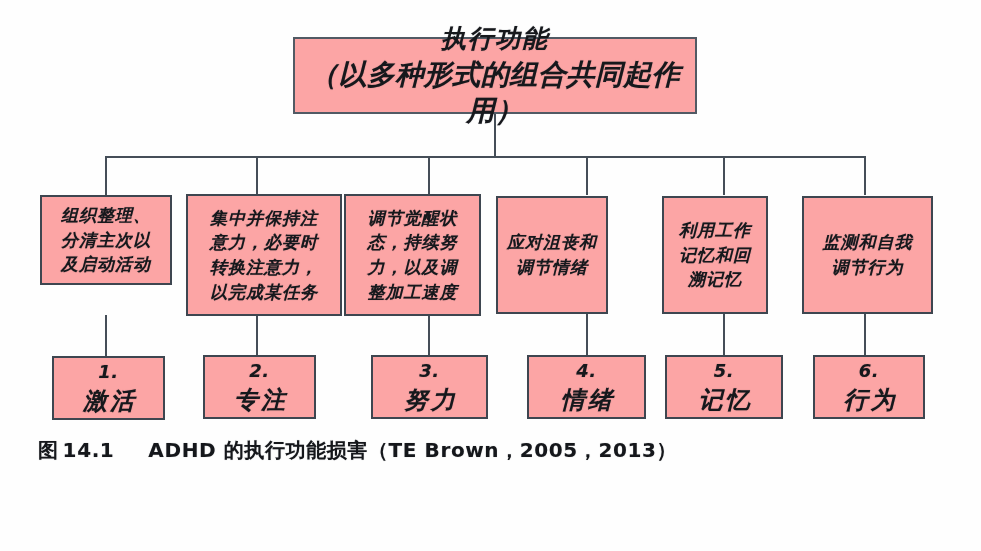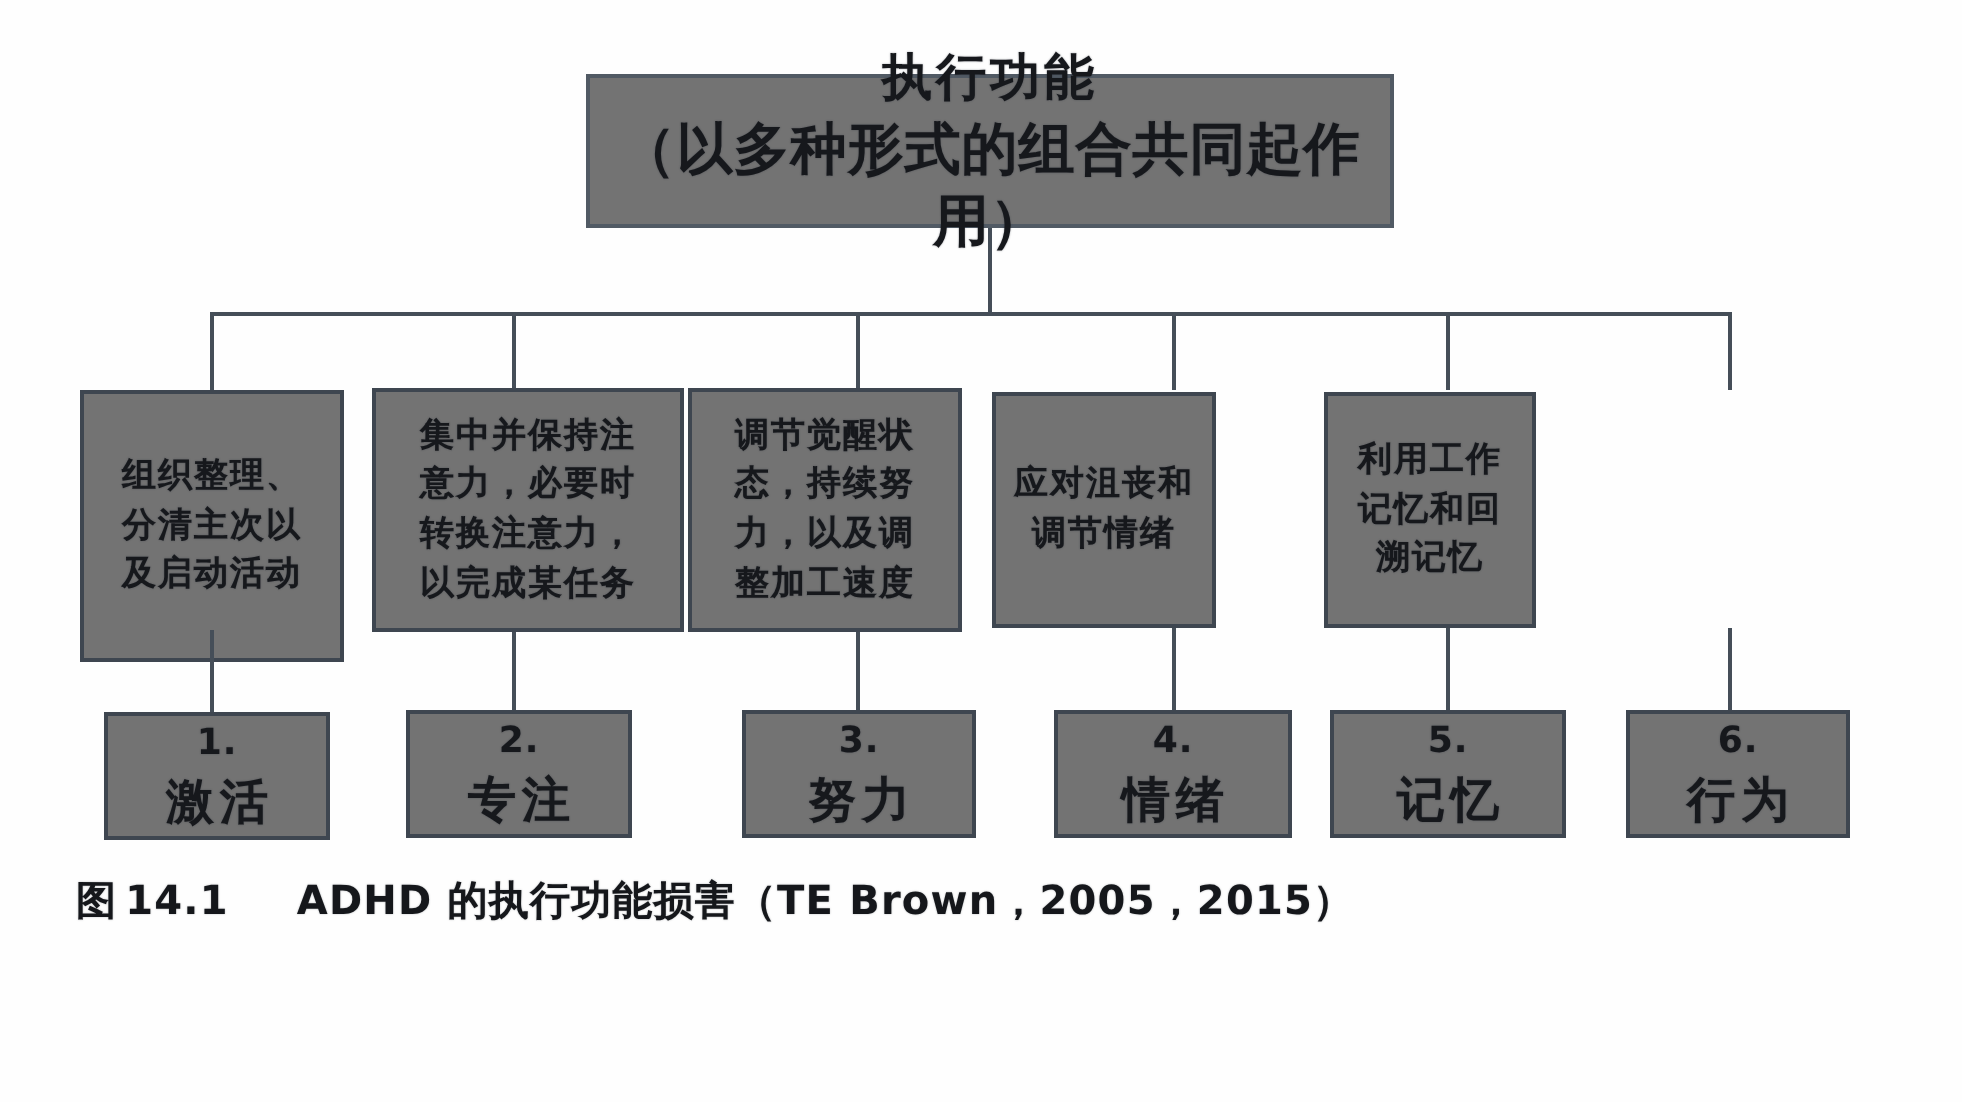--- a/index.html
+++ b/index.html
@@ -21,30 +21,31 @@
     width: 981px;
     height: 551px;
     background: #fefefe;
   }
 
   
   .node {
     position: absolute;
     box-sizing: border-box;
     border: 2px solid #3e4650;
-    background: #737373;
+    background: #fca5a5;
     display: flex;
     flex-direction: column;
     align-items: center;
     justify-content: center;
     text-align: center;
     color: #16181c;
     letter-spacing: 0.5px;
     line-height: 1.28;
     text-shadow: 0 0 1px rgba(40,45,55,0.45);
+    font-style: italic;
   }
 
   .node-root {
     border-width: 2px;
     border-color: #515a64;
   }
   .root-title {
     font-size: 25px;
     font-weight: 700;
     letter-spacing: 2px;
@@ -123,21 +124,21 @@
   <div class="conn conn-v" style="left:494px; top:114px; width:2px; height:43px;"></div>
   <div class="conn conn-h" style="left:105px; top:156px; width:761px; height:2px;"></div>
 
   <div class="conn conn-v" style="left:105px; top:156px; width:2px; height:39px;"></div>
   <div class="conn conn-v" style="left:256px; top:156px; width:2px; height:39px;"></div>
   <div class="conn conn-v" style="left:428px; top:156px; width:2px; height:39px;"></div>
   <div class="conn conn-v" style="left:586px; top:156px; width:2px; height:39px;"></div>
   <div class="conn conn-v" style="left:723px; top:156px; width:2px; height:39px;"></div>
   <div class="conn conn-v" style="left:864px; top:156px; width:2px; height:39px;"></div>
 
-  <div class="node node-mid" style="left:40px; top:195px; width:132px; height:136px;">
+  <div class="node node-mid" style="left:40px; top:195px; width:132px; height:90px;">
     <span class="mid-text">组织整理、
 分清主次以
 及启动活动</span>
   </div>
 
   <div class="node node-mid" style="left:186px; top:194px; width:156px; height:122px;">
     <span class="mid-text">集中并保持注
 意力，必要时
 转换注意力，
 以完成某任务</span>
@@ -154,20 +155,24 @@
     <span class="mid-text">应对沮丧和
 调节情绪</span>
   </div>
 
   <div class="node node-mid" style="left:662px; top:196px; width:106px; height:118px;">
     <span class="mid-text">利用工作
 记忆和回
 溯记忆</span>
   </div>
 
+  <div class="node node-mid" style="left:802px; top:196px; width:131px; height:118px;">
+    <span class="mid-text">监测和自我
+调节行为</span>
+  </div>
 
   <div class="conn conn-v" style="left:105px; top:315px; width:2px; height:41px;"></div>
   <div class="conn conn-v" style="left:256px; top:316px; width:2px; height:40px;"></div>
   <div class="conn conn-v" style="left:428px; top:316px; width:2px; height:40px;"></div>
   <div class="conn conn-v" style="left:586px; top:314px; width:2px; height:42px;"></div>
   <div class="conn conn-v" style="left:723px; top:314px; width:2px; height:42px;"></div>
   <div class="conn conn-v" style="left:864px; top:314px; width:2px; height:42px;"></div>
 
   <div class="node node-leaf" style="left:52px; top:356px; width:113px; height:64px;">
     <div class="leaf-num">1.</div>
@@ -193,16 +198,16 @@
     <div class="leaf-num">5.</div>
     <div class="leaf-label">记忆</div>
   </div>
 
   <div class="node node-leaf" style="left:813px; top:355px; width:112px; height:64px;">
     <div class="leaf-num">6.</div>
     <div class="leaf-label">行为</div>
   </div>
 
   <div id="caption">
-    <span class="cap-fig">图</span><span class="cap-num">14.1</span><span class="cap-text">ADHD 的执行功能损害（TE Brown，2005，2015）</span>
+    <span class="cap-fig">图</span><span class="cap-num">14.1</span><span class="cap-text">ADHD 的执行功能损害（TE Brown，2005，2013）</span>
   </div>
 
 </div>
 
 </body></html>

